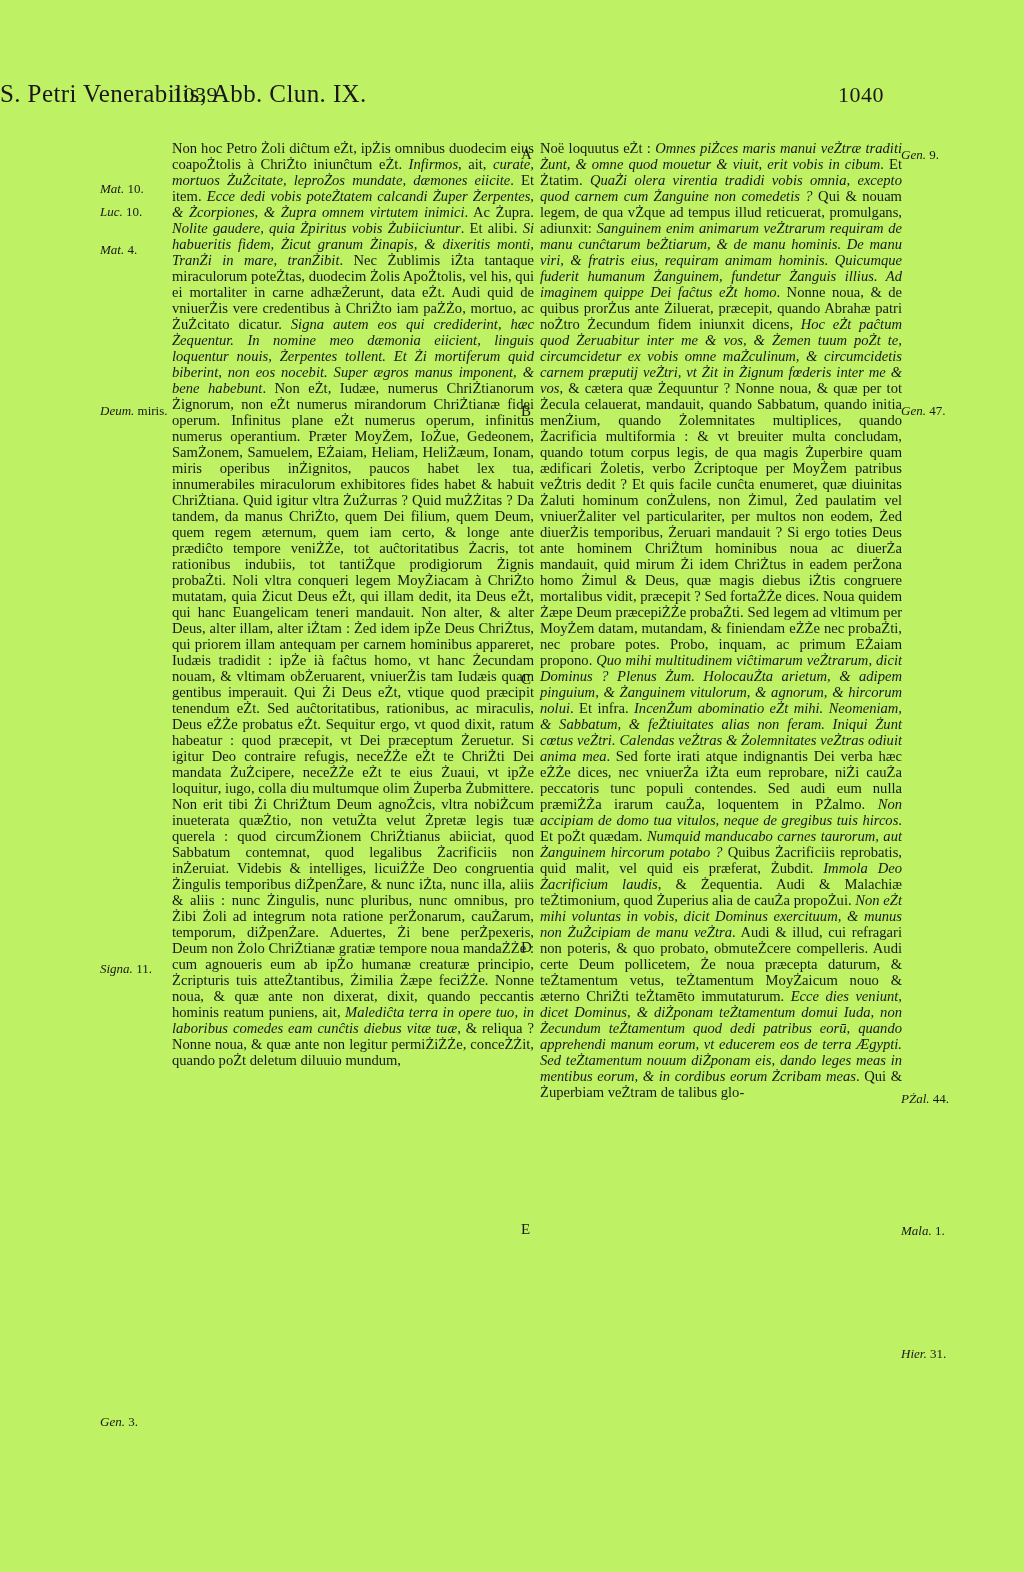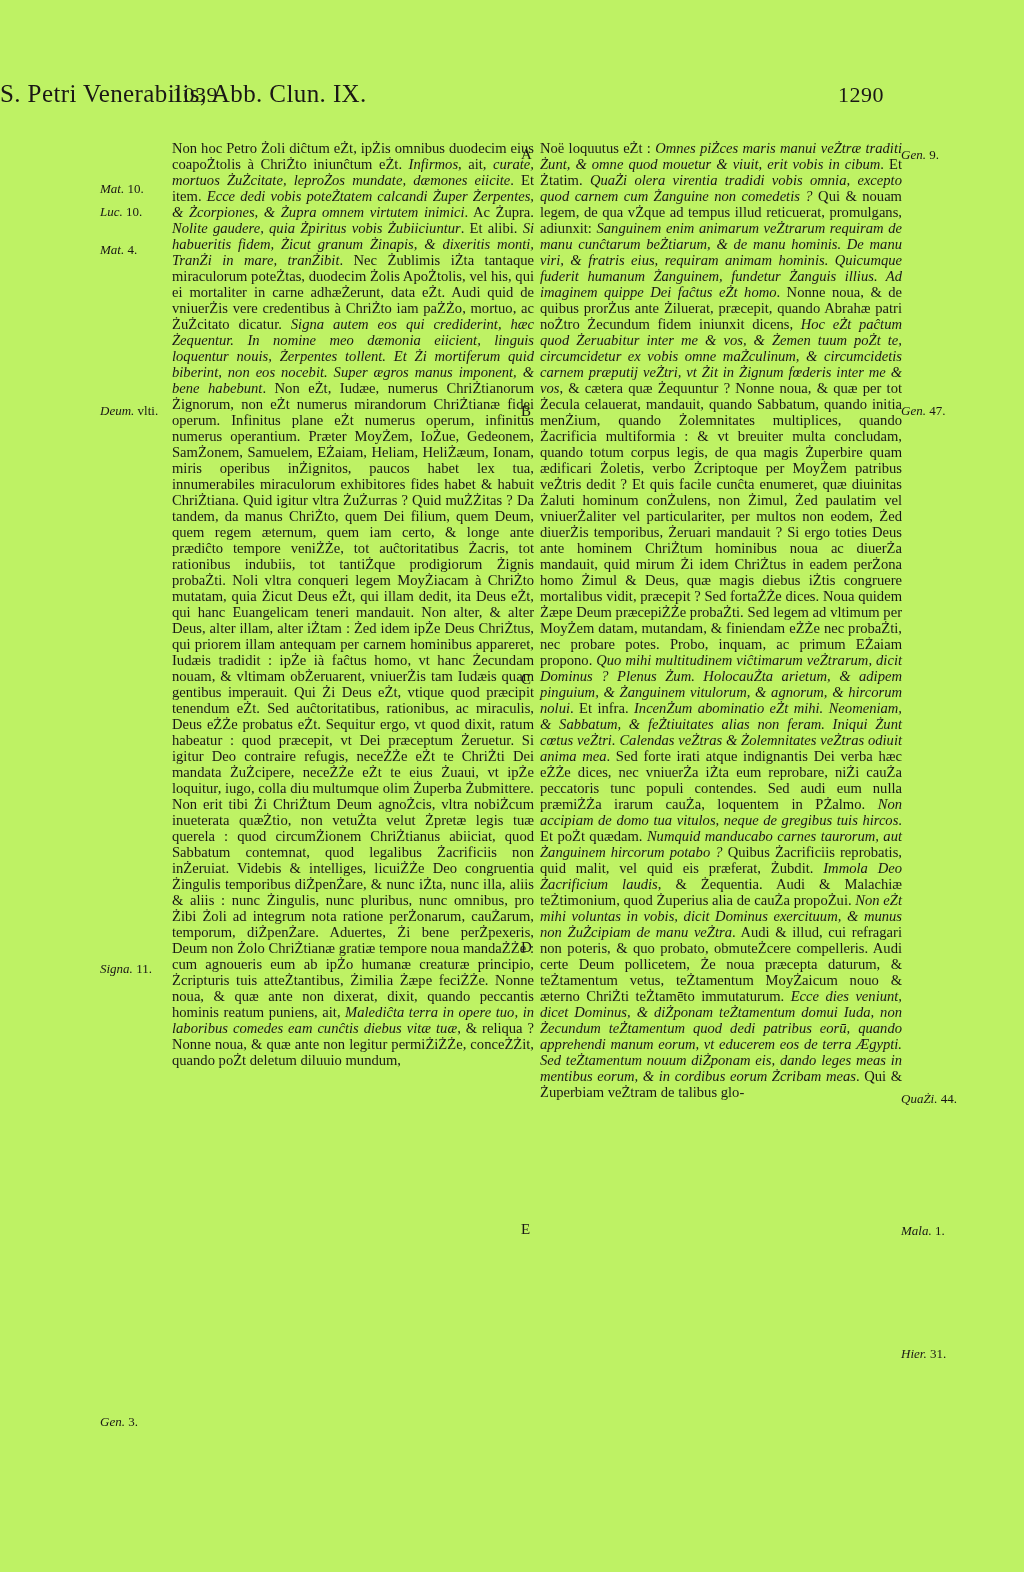--- a/index.html
+++ b/index.html
@@ -91,41 +91,41 @@
   .sl-left  { left: 521px; }
 </style>
 </head>
 <body>
 
 <div class="page">
 
   <div class="header">
     <span class="folio-left">1039</span>
     <span class="head-title">S. Petri Venerabilis, Abb. Clun. IX.</span>
-    <span class="folio-right">1290</span>
+    <span class="folio-right">1040</span>
   </div>
 
   <div class="col col-left" id="col-left">
       <p><span>Non hoc Petro Żoli diĉtum eŻt, ipŻis omnibus duodecim eius coapoŻtolis à ChriŻto iniunĉtum eŻt. </span><span class="it">Infirmos</span><span>, ait, </span><span class="it">curate, mortuos ŻuŻcitate, leproŻos mundate, dæmones eiicite</span><span>. Et item. </span><span class="it">Ecce dedi vobis poteŻtatem calcandi Żuper Żerpentes, &amp; Żcorpiones, &amp; Żupra omnem virtutem inimici</span><span>. Ac Żupra. </span><span class="it">Nolite gaudere, quia Żpiritus vobis Żubiiciuntur</span><span>. Et alibi. </span><span class="it">Si habueritis fidem, Żicut granum Żinapis, &amp; dixeritis monti, TranŻi in mare, tranŻibit</span><span>. Nec Żublimis iŻta tantaque miraculorum poteŻtas, duodecim Żolis ApoŻtolis, vel his, qui ei mortaliter in carne adhæŻerunt, data eŻt. Audi quid de vniuerŻis vere credentibus à ChriŻto iam paŻŻo, mortuo, ac ŻuŻcitato dicatur. </span><span class="it">Signa autem eos qui crediderint, hæc Żequentur. In nomine meo dæmonia eiicient, linguis loquentur nouis, Żerpentes tollent. Et Żi mortiferum quid biberint, non eos nocebit. Super ægros manus imponent, &amp; bene habebunt</span><span>. Non eŻt, Iudæe, numerus ChriŻtianorum Żignorum, non eŻt numerus mirandorum ChriŻtianæ fidei operum. Infinitus plane eŻt numerus operum, infinitus numerus operantium. Præter MoyŻem, IoŻue, Gedeonem, SamŻonem, Samuelem, EŻaiam, Heliam, HeliŻæum, Ionam, miris operibus inŻignitos, paucos habet lex tua, innumerabiles miraculorum exhibitores fides habet &amp; habuit ChriŻtiana. Quid igitur vltra ŻuŻurras ? Quid muŻŻitas ? Da tandem, da manus ChriŻto, quem Dei filium, quem Deum, quem regem æternum, quem iam certo, &amp; longe ante prædiĉto tempore veniŻŻe, tot auĉtoritatibus Żacris, tot rationibus indubiis, tot tantiŻque prodigiorum Żignis probaŻti. Noli vltra conqueri legem MoyŻiacam à ChriŻto mutatam, quia Żicut Deus eŻt, qui illam dedit, ita Deus eŻt, qui hanc Euangelicam teneri mandauit. Non alter, &amp; alter Deus, alter illam, alter iŻtam : Żed idem ipŻe Deus ChriŻtus, qui priorem illam antequam per carnem hominibus appareret, Iudæis tradidit : ipŻe ià faĉtus homo, vt hanc Żecundam nouam, &amp; vltimam obŻeruarent, vniuerŻis tam Iudæis quam gentibus imperauit. Qui Żi Deus eŻt, vtique quod præcipit tenendum eŻt. Sed auĉtoritatibus, rationibus, ac miraculis, Deus eŻŻe probatus eŻt. Sequitur ergo, vt quod dixit, ratum habeatur : quod præcepit, vt Dei præceptum Żeruetur. Si igitur Deo contraire refugis, neceŻŻe eŻt te ChriŻti Dei mandata ŻuŻcipere, neceŻŻe eŻt te eius Żuaui, vt ipŻe loquitur, iugo, colla diu multumque olim Żuperba Żubmittere. Non erit tibi Żi ChriŻtum Deum agnoŻcis, vltra nobiŻcum inueterata quæŻtio, non vetuŻta velut Żpretæ legis tuæ querela : quod circumŻionem ChriŻtianus abiiciat, quod Sabbatum contemnat, quod legalibus Żacrificiis non inŻeruiat. Videbis &amp; intelliges, licuiŻŻe Deo congruentia Żingulis temporibus diŻpenŻare, &amp; nunc iŻta, nunc illa, aliis &amp; aliis : nunc Żingulis, nunc pluribus, nunc omnibus, pro Żibi Żoli ad integrum nota ratione perŻonarum, cauŻarum, temporum, diŻpenŻare. Aduertes, Żi bene perŻpexeris, Deum non Żolo ChriŻtianæ gratiæ tempore noua mandaŻŻe : cum agnoueris eum ab ipŻo humanæ creaturæ principio, Żcripturis tuis atteŻtantibus, Żimilia Żæpe feciŻŻe. Nonne noua, &amp; quæ ante non dixerat, dixit, quando peccantis hominis reatum puniens, ait, </span><span class="it">Malediĉta terra in opere tuo, in laboribus comedes eam cunĉtis diebus vitæ tuæ</span><span>, &amp; reliqua ? Nonne noua, &amp; quæ ante non legitur permiŻiŻŻe, conceŻŻit, quando poŻt deletum diluuio mundum,</span></p>
     </div>
 
   <div class="col col-right" id="col-right">
       <p><span>Noë loquutus eŻt : </span><span class="it">Omnes piŻces maris manui veŻtræ traditi Żunt, &amp; omne quod mouetur &amp; viuit, erit vobis in cibum</span><span>. Et Żtatim. </span><span class="it">QuaŻi olera virentia tradidi vobis omnia, excepto quod carnem cum Żanguine non comedetis ?</span><span> Qui &amp; nouam legem, de qua vŻque ad tempus illud reticuerat, promulgans, adiunxit: </span><span class="it">Sanguinem enim animarum veŻtrarum requiram de manu cunĉtarum beŻtiarum, &amp; de manu hominis. De manu viri, &amp; fratris eius, requiram animam hominis. Quicumque fuderit humanum Żanguinem, fundetur Żanguis illius. Ad imaginem quippe Dei faĉtus eŻt homo</span><span>. Nonne noua, &amp; de quibus prorŻus ante Żiluerat, præcepit, quando Abrahæ patri noŻtro Żecundum fidem iniunxit dicens, </span><span class="it">Hoc eŻt paĉtum quod Żeruabitur inter me &amp; vos, &amp; Żemen tuum poŻt te, circumcidetur ex vobis omne maŻculinum, &amp; circumcidetis carnem præputij veŻtri, vt Żit in Żignum fœderis inter me &amp; vos</span><span>, &amp; cætera quæ Żequuntur ? Nonne noua, &amp; quæ per tot Żecula celauerat, mandauit, quando Sabbatum, quando initia menŻium, quando Żolemnitates multiplices, quando Żacrificia multiformia : &amp; vt breuiter multa concludam, quando totum corpus legis, de qua magis Żuperbire quam ædificari Żoletis, verbo Żcriptoque per MoyŻem patribus veŻtris dedit ? Et quis facile cunĉta enumeret, quæ diuinitas Żaluti hominum conŻulens, non Żimul, Żed paulatim vel vniuerŻaliter vel particulariter, per multos non eodem, Żed diuerŻis temporibus, Żeruari mandauit ? Si ergo toties Deus ante hominem ChriŻtum hominibus noua ac diuerŻa mandauit, quid mirum Żi idem ChriŻtus in eadem perŻona homo Żimul &amp; Deus, quæ magis diebus iŻtis congruere mortalibus vidit, præcepit ? Sed fortaŻŻe dices. Noua quidem Żæpe Deum præcepiŻŻe probaŻti. Sed legem ad vltimum per MoyŻem datam, mutandam, &amp; finiendam eŻŻe nec probaŻti, nec probare potes. Probo, inquam, ac primum EŻaiam propono. </span><span class="it">Quo mihi multitudinem viĉtimarum veŻtrarum, dicit Dominus ? Plenus Żum. HolocauŻta arietum, &amp; adipem pinguium, &amp; Żanguinem vitulorum, &amp; agnorum, &amp; hircorum nolui</span><span>. Et infra. </span><span class="it">IncenŻum abominatio eŻt mihi. Neomeniam, &amp; Sabbatum, &amp; feŻtiuitates alias non feram. Iniqui Żunt cœtus veŻtri. Calendas veŻtras &amp; Żolemnitates veŻtras odiuit anima mea</span><span>. Sed forte irati atque indignantis Dei verba hæc eŻŻe dices, nec vniuerŻa iŻta eum reprobare, niŻi cauŻa peccatoris tunc populi contendes. Sed audi eum nulla præmiŻŻa irarum cauŻa, loquentem in PŻalmo. </span><span class="it">Non accipiam de domo tua vitulos, neque de gregibus tuis hircos</span><span>. Et poŻt quædam. </span><span class="it">Numquid manducabo carnes taurorum, aut Żanguinem hircorum potabo ?</span><span> Quibus Żacrificiis reprobatis, quid malit, vel quid eis præferat, Żubdit. </span><span class="it">Immola Deo Żacrificium laudis</span><span>, &amp; Żequentia. Audi &amp; Malachiæ teŻtimonium, quod Żuperius alia de cauŻa propoŻui. </span><span class="it">Non eŻt mihi voluntas in vobis, dicit Dominus exercituum, &amp; munus non ŻuŻcipiam de manu veŻtra</span><span>. Audi &amp; illud, cui refragari non poteris, &amp; quo probato, obmuteŻcere compelleris. Audi certe Deum pollicetem, Że noua præcepta daturum, &amp; teŻtamentum vetus, teŻtamentum MoyŻaicum nouo &amp; æterno ChriŻti teŻtamēto immutaturum. </span><span class="it">Ecce dies veniunt, dicet Dominus, &amp; diŻponam teŻtamentum domui Iuda, non Żecundum teŻtamentum quod dedi patribus eorū, quando apprehendi manum eorum, vt educerem eos de terra Ægypti. Sed teŻtamentum nouum diŻponam eis, dando leges meas in mentibus eorum, &amp; in cordibus eorum Żcribam meas</span><span>. Qui &amp; Żuperbiam veŻtram de talibus glo-</span></p>
     </div>
 
   <div id="marginalia">
       <div class="margin-note note-left" style="top: 182px;"><span>Mat. </span><span class="num">10.</span></div>
       <div class="margin-note note-left" style="top: 205px;"><span>Luc. </span><span class="num">10.</span></div>
       <div class="margin-note note-left" style="top: 243px;"><span>Mat. </span><span class="num">4.</span></div>
-      <div class="margin-note note-left" style="top: 404px;"><span>Deum. </span><span class="num">vlti.</span></div>
+      <div class="margin-note note-left" style="top: 404px;"><span>Deum. </span><span class="num">miris.</span></div>
       <div class="margin-note note-left" style="top: 962px;"><span>Signa. </span><span class="num">11.</span></div>
       <div class="margin-note note-left" style="top: 1415px;"><span>Gen. </span><span class="num">3.</span></div>
       <div class="margin-note note-right" style="top: 148px;"><span>Gen. </span><span class="num">9.</span></div>
       <div class="margin-note note-right" style="top: 404px;"><span>Gen. </span><span class="num">47.</span></div>
-      <div class="margin-note note-right" style="top: 1092px;"><span>QuaŻi. </span><span class="num">44.</span></div>
+      <div class="margin-note note-right" style="top: 1092px;"><span>PŻal. </span><span class="num">44.</span></div>
       <div class="margin-note note-right" style="top: 1224px;"><span>Mala. </span><span class="num">1.</span></div>
       <div class="margin-note note-right" style="top: 1347px;"><span>Hier. </span><span class="num">31.</span></div>
       <div class="section-letter sl-left" style="top: 147px;">A</div>
       <div class="section-letter sl-left" style="top: 404px;">B</div>
       <div class="section-letter sl-left" style="top: 672px;">C</div>
       <div class="section-letter sl-left" style="top: 940px;">D</div>
       <div class="section-letter sl-left" style="top: 1222px;">E</div>
     </div>
 
 </div>

